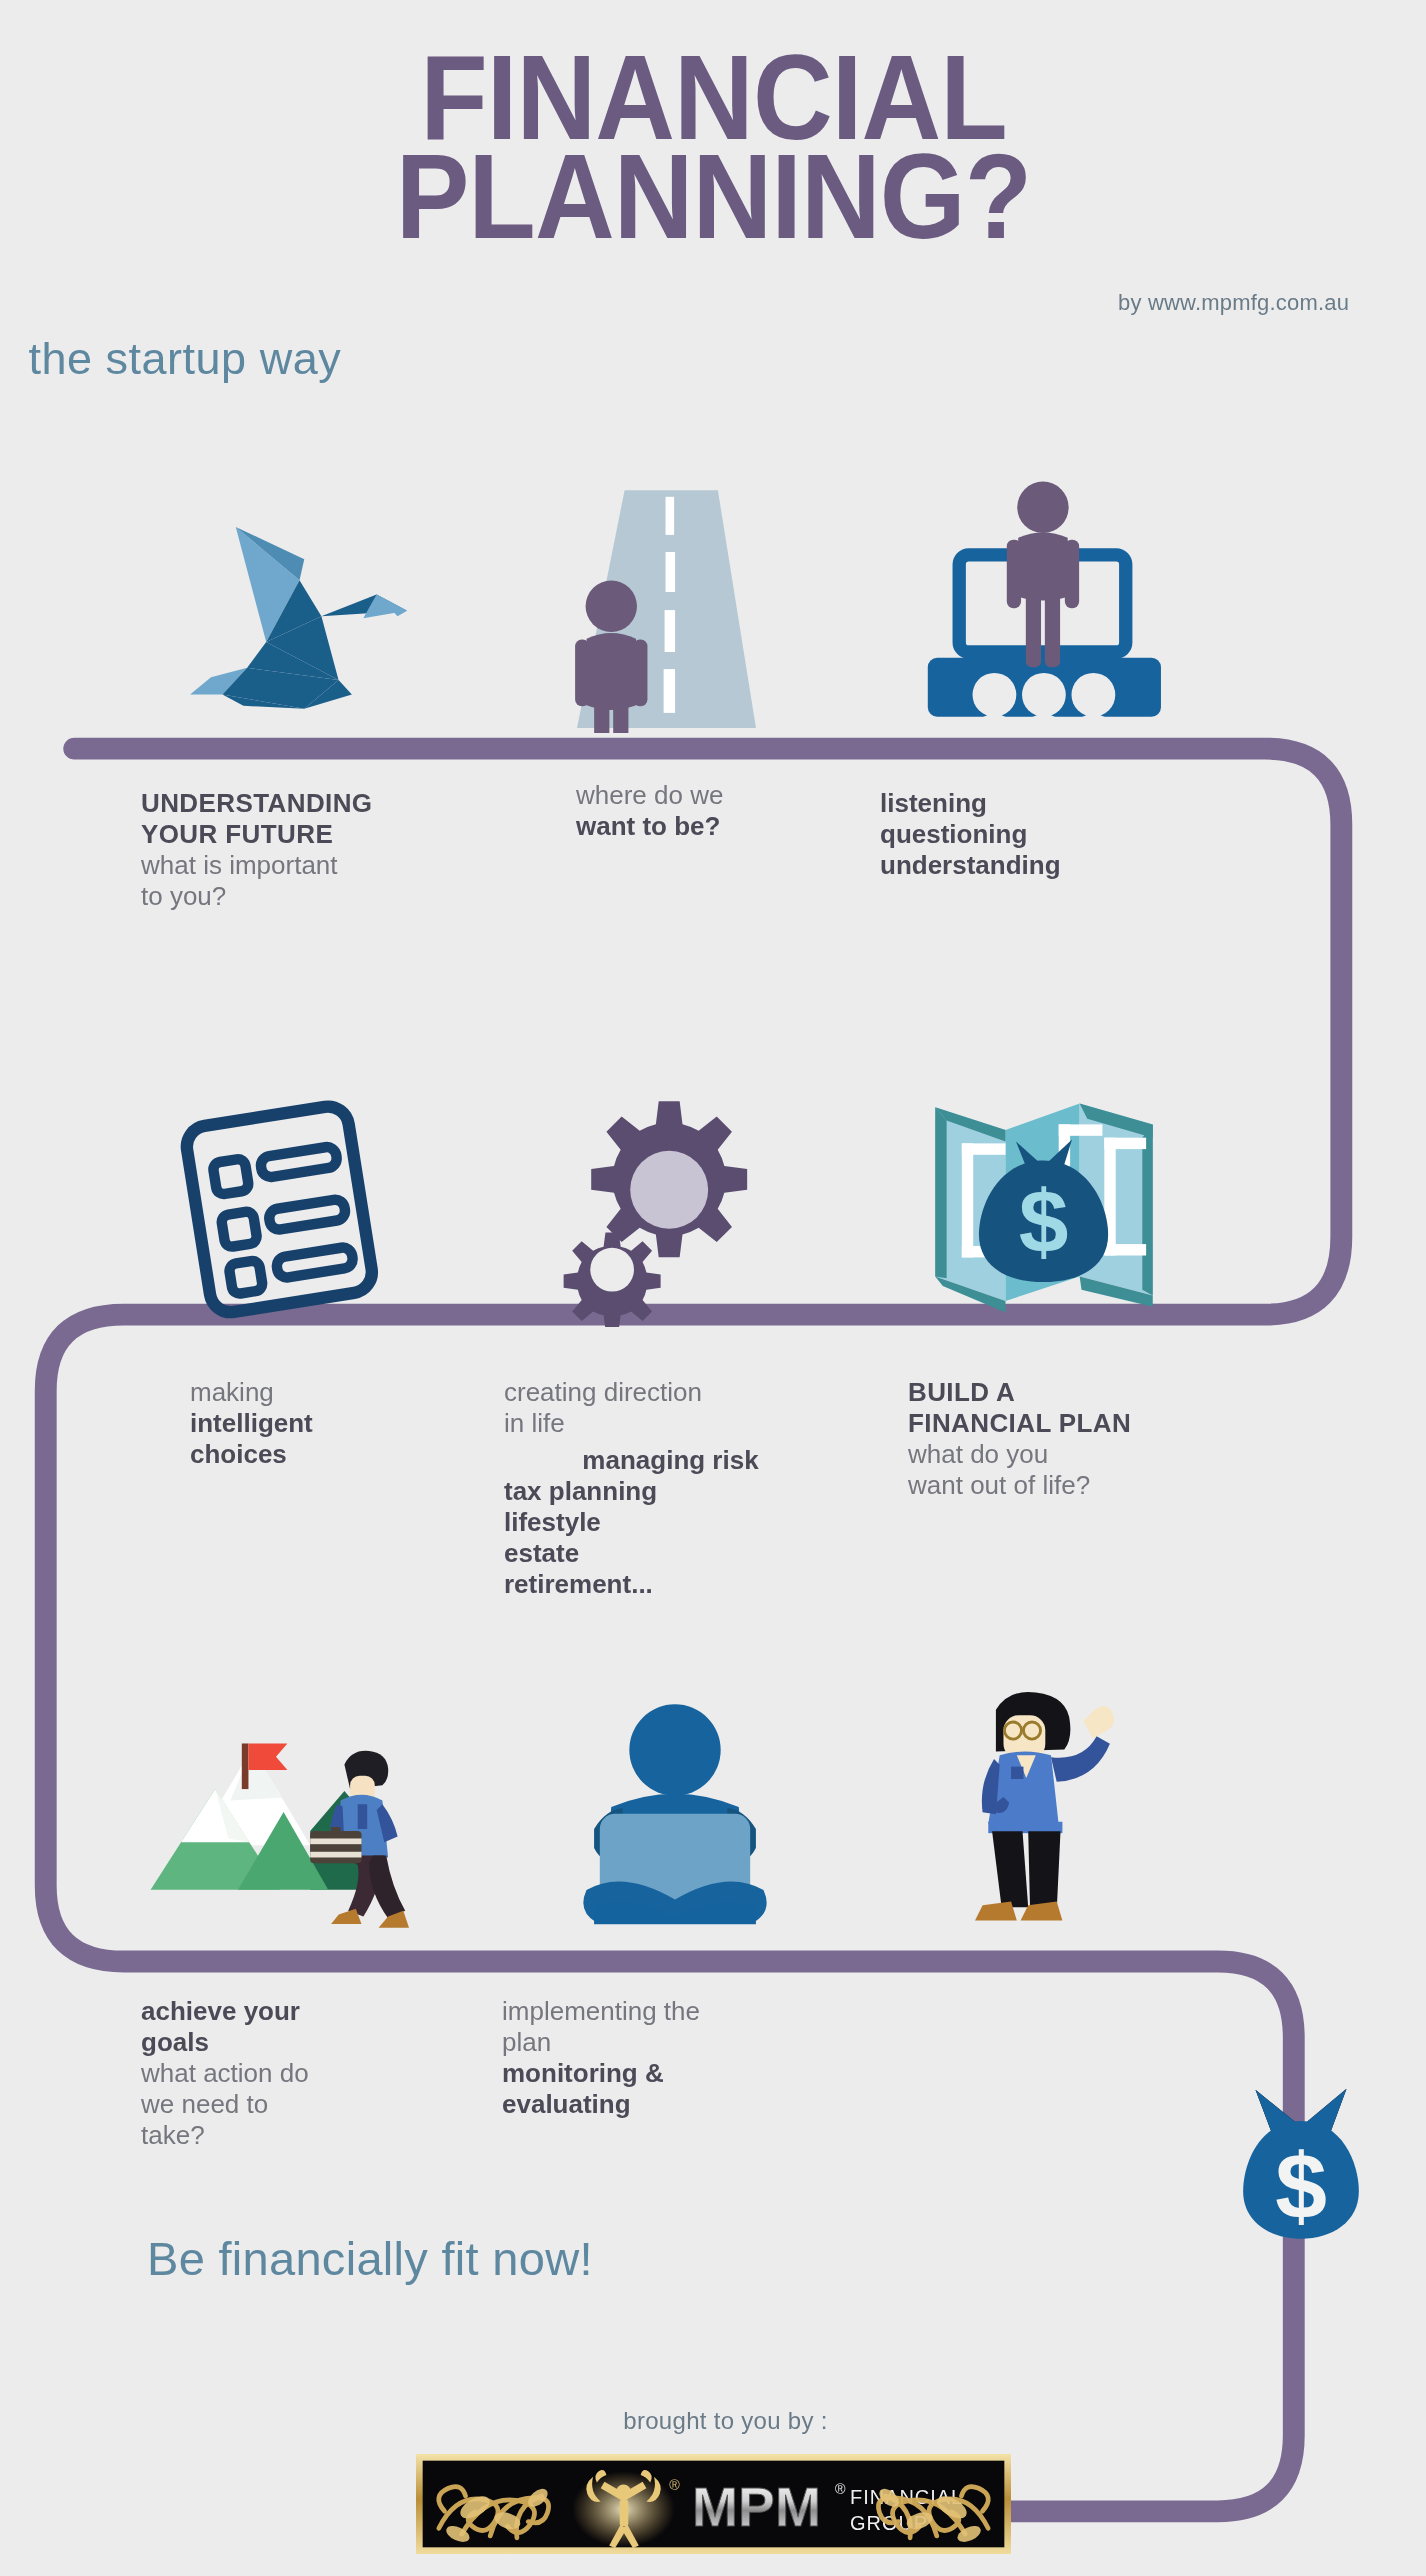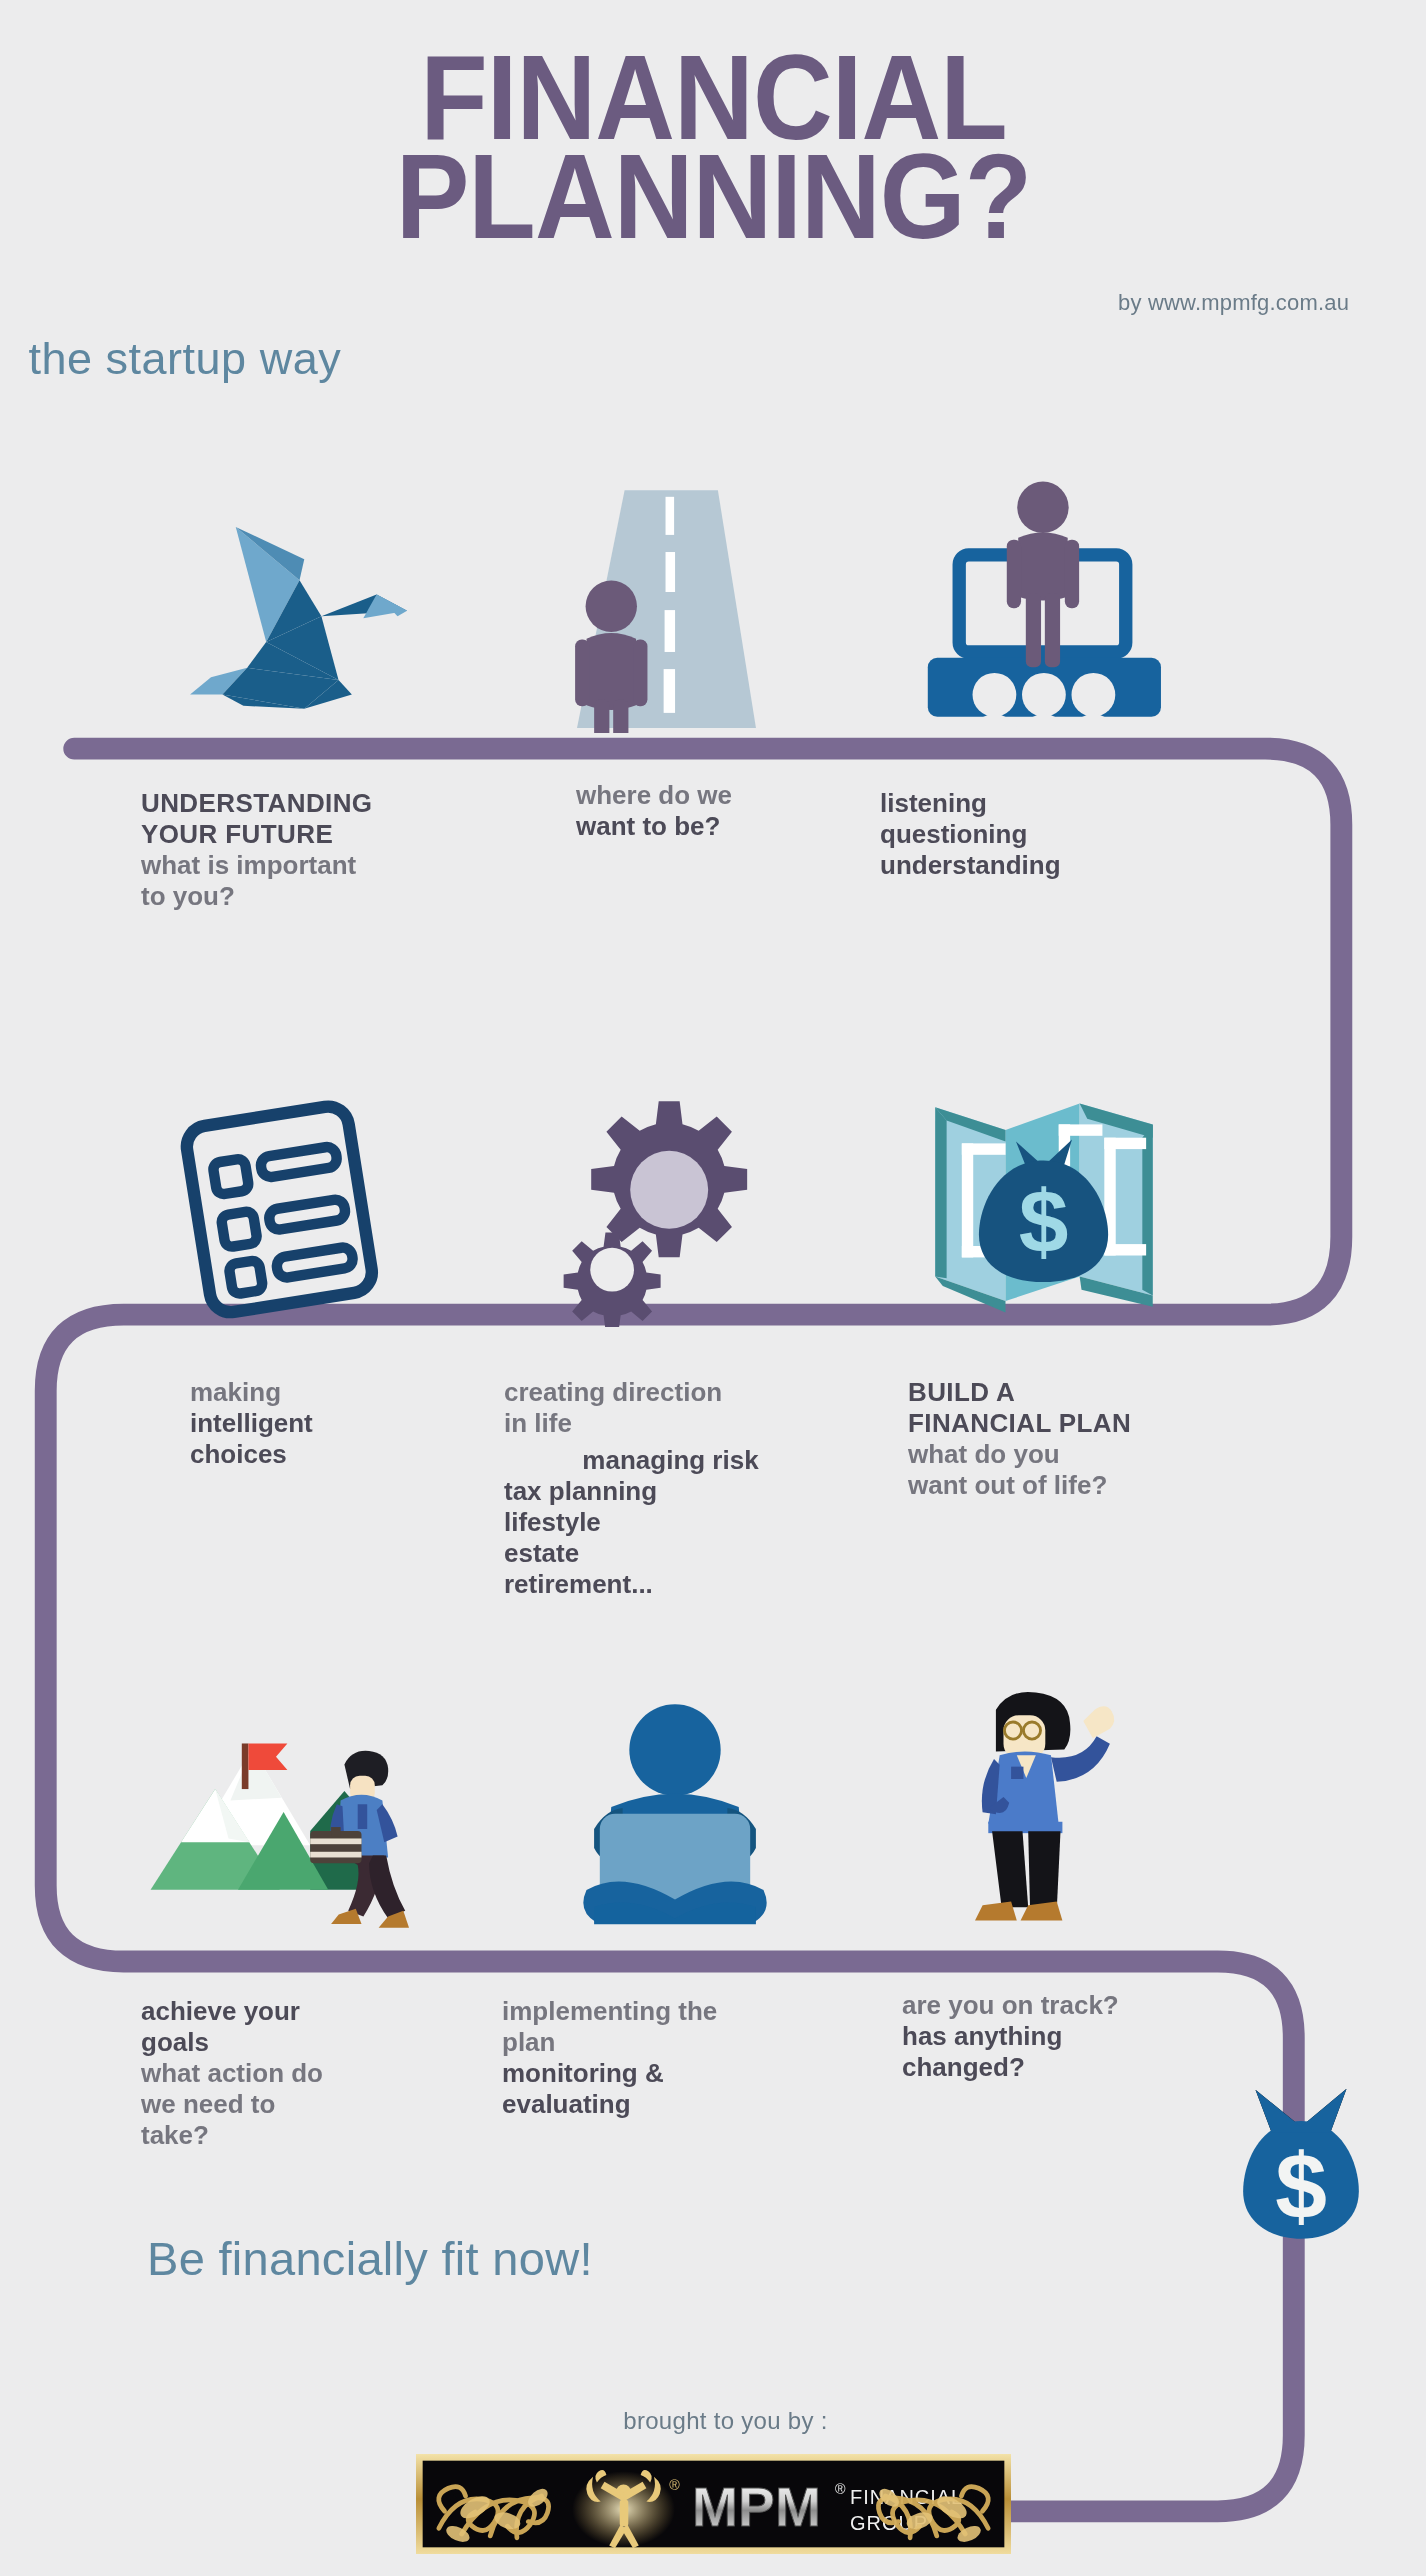--- a/index.html
+++ b/index.html
@@ -37,21 +37,21 @@
 
   
   .route{position:absolute;left:0;top:0;width:1427px;height:2576px;pointer-events:none;}
 
   
   .icon-cell{position:absolute;}
 
   
   .txt{position:absolute;color:#6f6f78;font-size:26px;line-height:31px;}
   .txt b{color:#4c4a57;font-weight:bold;display:block;}
-  .txt .reg{display:block;color:#76767f;font-weight:bold;}
+  .txt .reg{display:block;color:#76767f;}
   .txt.center{}
   .txt.caps b{letter-spacing:0.4px;}
 
   
   .tagline{
     position:absolute;left:147px;top:2231px;
     color:#5e87a0;font-size:47px;letter-spacing:0.3px;white-space:nowrap;
   }
   .brought{
     position:absolute;left:12px;top:2407px;width:1427px;text-align:center;
@@ -319,25 +319,20 @@
     <span class="reg">take?</span>
   </div>
 
   <div class="txt" style="left:502px;top:1996px;width:314px;">
     <span class="reg">implementing the</span>
     <span class="reg">plan</span>
     <b>monitoring &amp;</b>
     <b>evaluating</b>
   </div>
 
-  <div class="txt" style="left:902px;top:1990px;width:323px;">
-    <span class="reg">are you on track?</span>
-    <b>has anything</b>
-    <b>changed?</b>
-  </div>
 
   <div class="icon-cell" style="left:1239px;top:2085px;width:124px;height:166px;">
     <svg viewBox="0 0 130 175" width="124" height="166">
       <polygon points="17,5 65,44 113,4 96,50 34,50"></polygon>
       <path d="M65 38 C 22 38 4 82 4 112 c0 32 28 50 61 50 s61 -18 61 -50 c0 -30 -18 -74 -61 -74 z" fill="#17639e"></path>
       <polygon points="17,5 65,44 113,4 96,50 34,50" fill="#17639e"></polygon>
       <text x="65" y="140" font-family="'Liberation Sans',sans-serif" font-size="98" font-weight="bold" fill="#f2f4f3" text-anchor="middle">$</text>
     </svg>
   </div>
 

